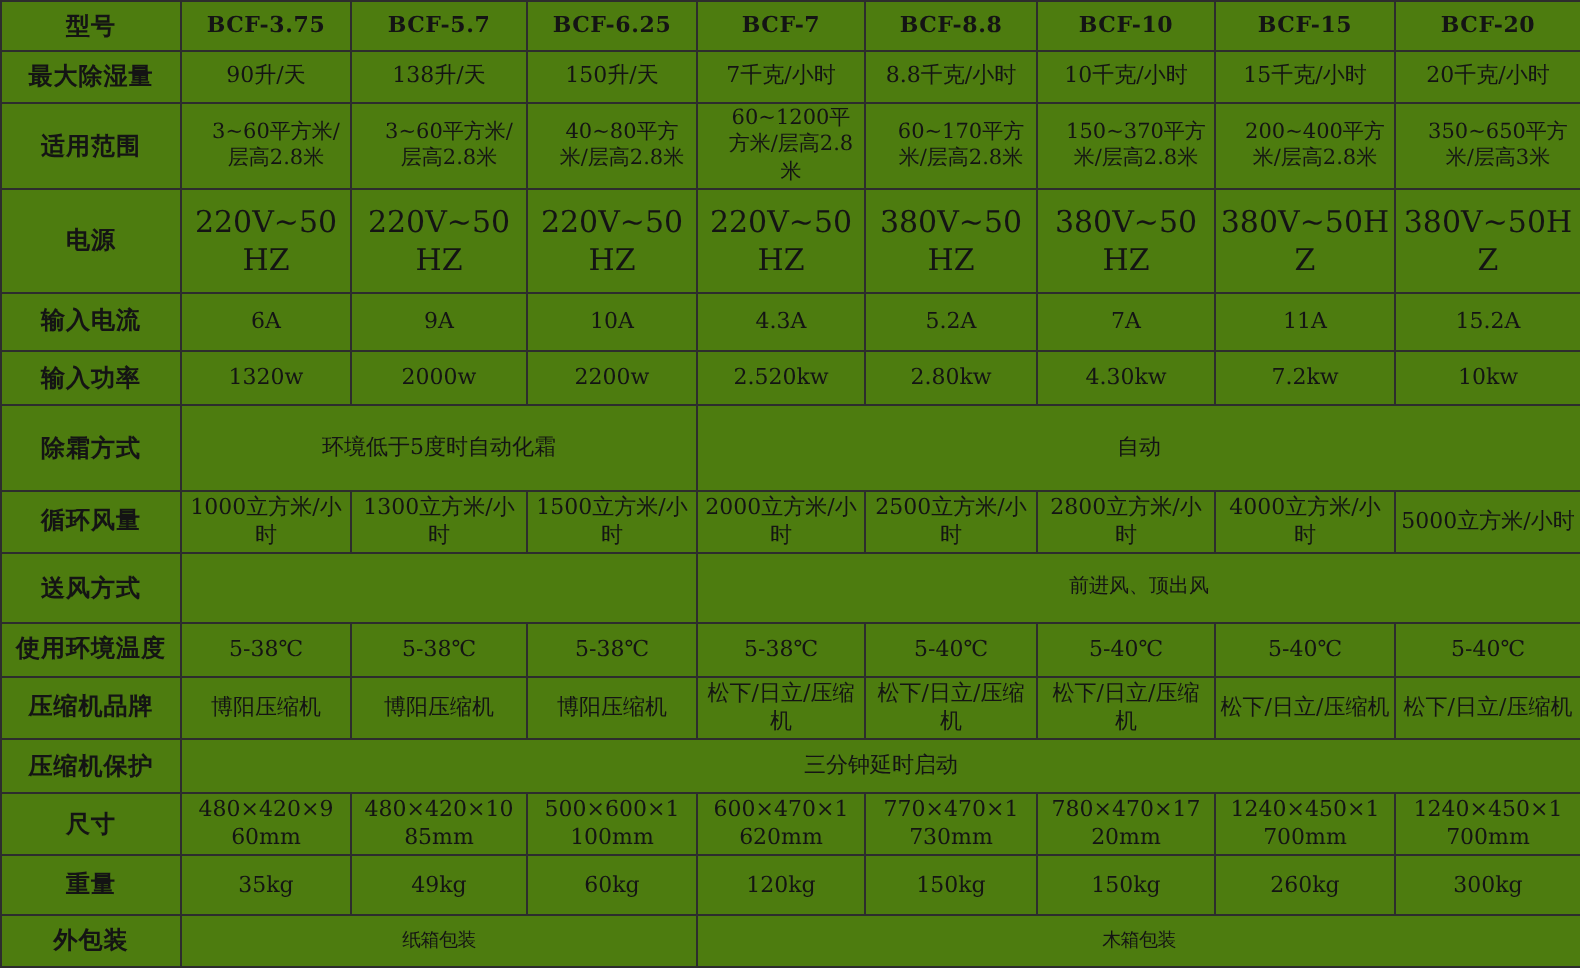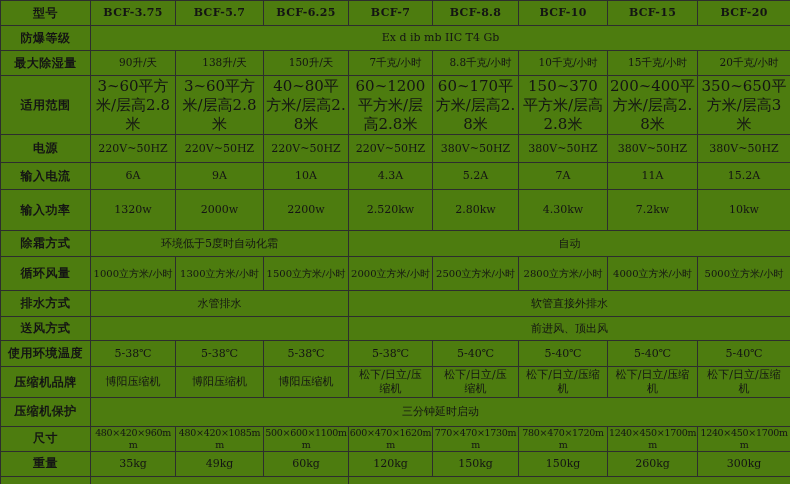--- a/index.html
+++ b/index.html
@@ -71,24 +71,20 @@
         <th>BCF-6.25</th>
         <th>BCF-7</th>
         <th>BCF-8.8</th>
         <th>BCF-10</th>
         <th>BCF-15</th>
         <th>BCF-20</th>
       </tr>
     </thead>
     <tbody>
         <tr>
-          <th class="lbl">防爆等级</th>
-          <td colspan="8">Ex d ib mb IIC T4 Gb</td>
-        </tr>
-        <tr>
           <th class="lbl">最大除湿量</th>
           <td>90升/天</td>
           <td>138升/天</td>
           <td>150升/天</td>
           <td>7千克/小时</td>
           <td>8.8千克/小时</td>
           <td>10千克/小时</td>
           <td>15千克/小时</td>
           <td>20千克/小时</td>
         </tr>
@@ -146,25 +142,20 @@
           <td>1000立方米/小时</td>
           <td>1300立方米/小时</td>
           <td>1500立方米/小时</td>
           <td>2000立方米/小时</td>
           <td>2500立方米/小时</td>
           <td>2800立方米/小时</td>
           <td>4000立方米/小时</td>
           <td>5000立方米/小时</td>
         </tr>
         <tr>
-          <th class="lbl">排水方式</th>
-          <td colspan="3">水管排水</td>
-          <td colspan="5">软管直接外排水</td>
-        </tr>
-        <tr>
           <th class="lbl">送风方式</th>
           <td colspan="3"></td>
           <td colspan="5">前进风、顶出风</td>
         </tr>
         <tr>
           <th class="lbl">使用环境温度</th>
           <td>5-38℃</td>
           <td>5-38℃</td>
           <td>5-38℃</td>
           <td>5-38℃</td>

